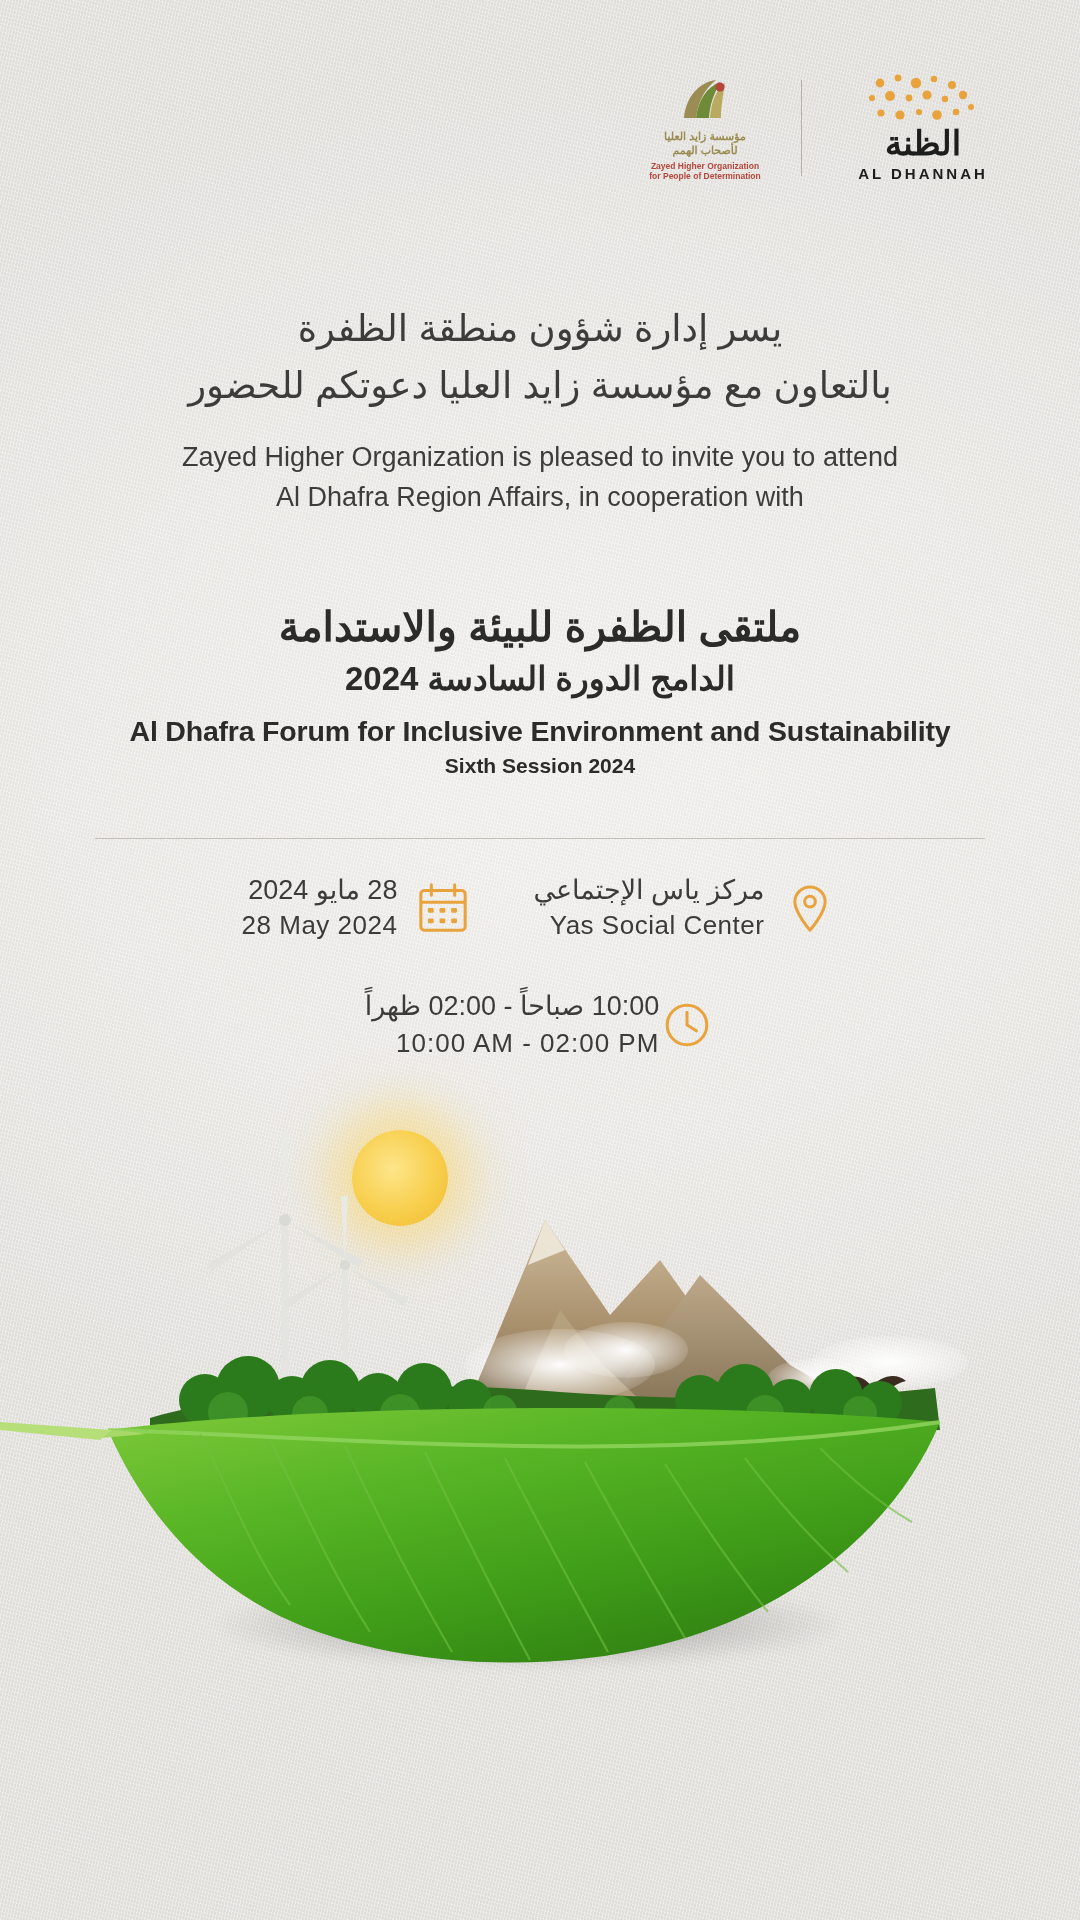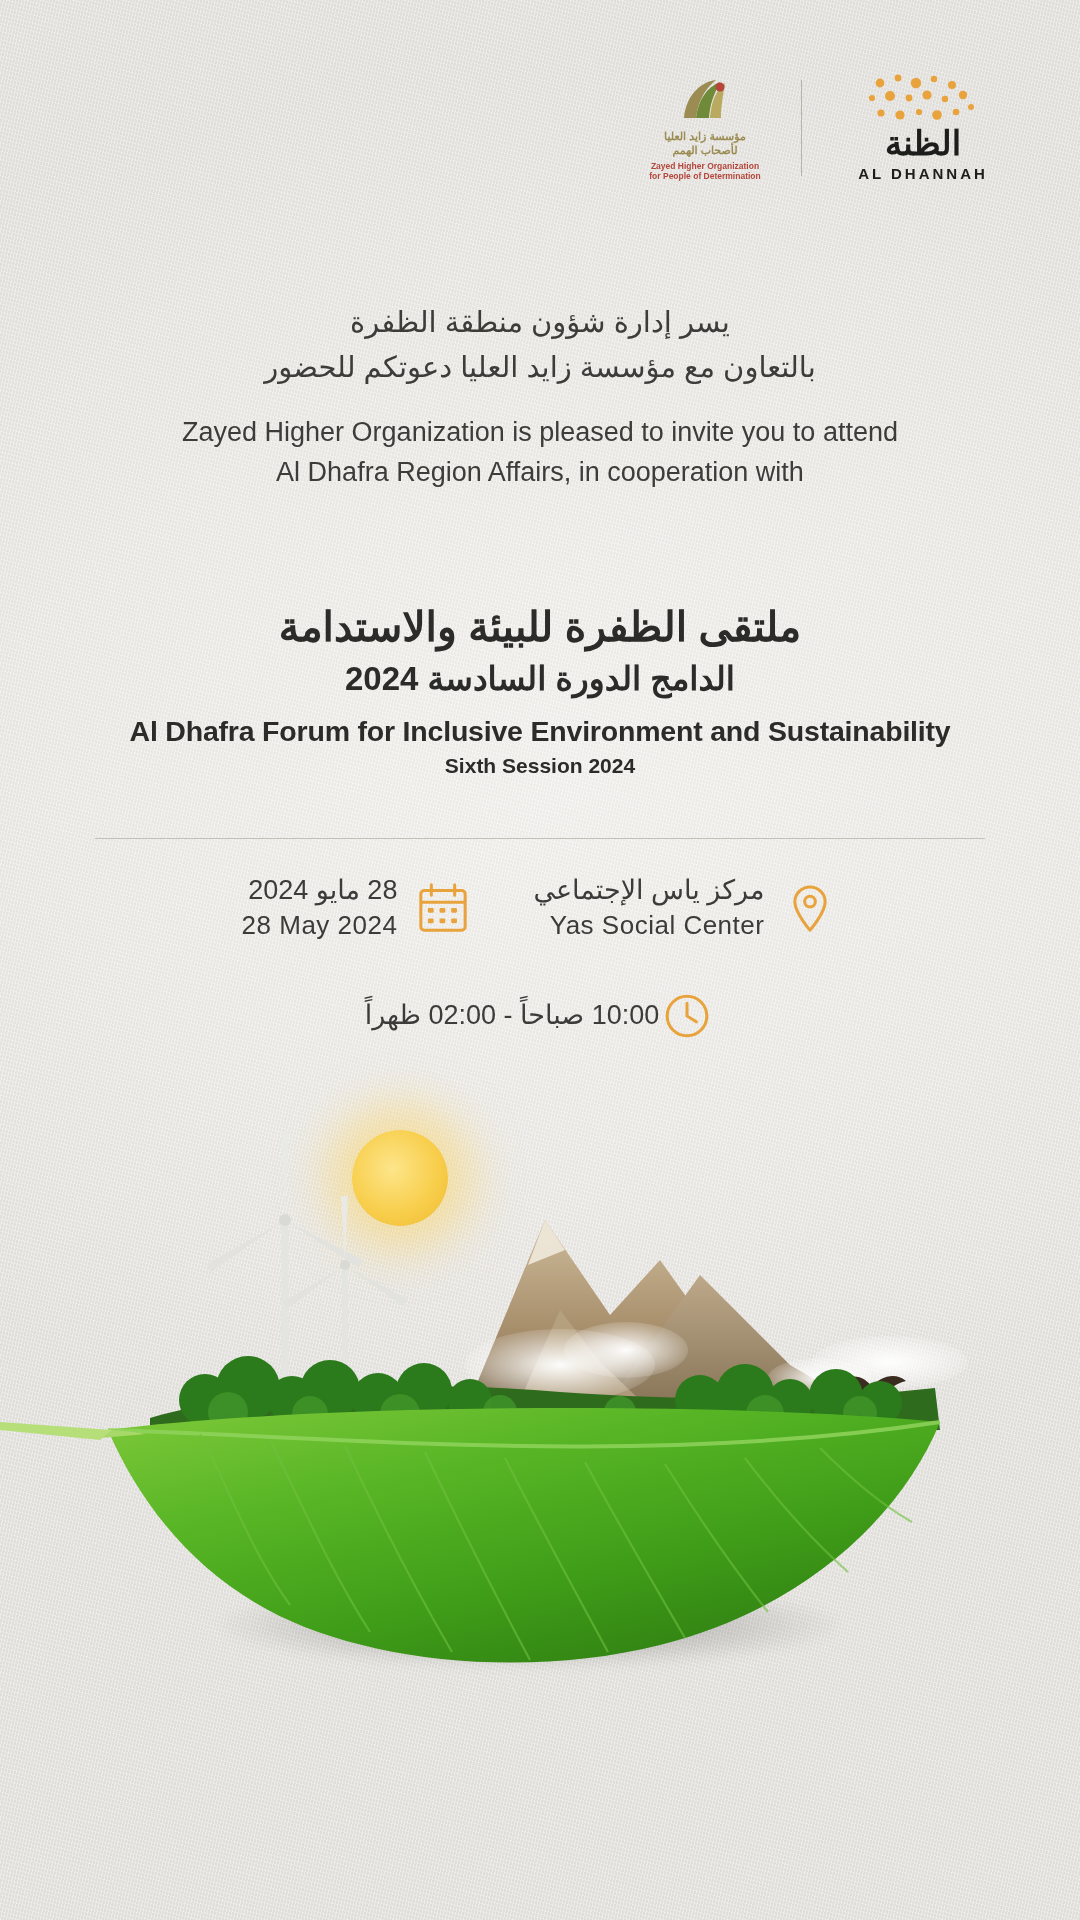--- a/index.html
+++ b/index.html
@@ -102,21 +102,21 @@
   
   .invite {
     position: absolute;
     top: 300px;
     left: 0;
     width: 100%;
     text-align: center;
   }
   .invite-ar {
     direction: rtl;
-    font-size: 29px;
+    font-size: 37px;
     line-height: 1.55;
     color: #3c3c3b;
     font-weight: 500;
   }
   .invite-en {
     margin-top: 22px;
     font-size: 27px;
     line-height: 1.5;
     color: #3c3c3b;
   }
@@ -354,20 +354,21 @@
             <circle cx="24" cy="18.5" r="4.6"></circle>
           </svg>
         </span>
       </div>
 
     </div>
 
     <div class="time-row">
       <div class="time-text">
         <div class="time-ar">10:00 صباحاً - 02:00 ظهراً</div>
+        <div class="time-en">10:00  AM  -  02:00  PM</div>
       </div>
       <span class="icon">
         <svg viewBox="0 0 48 48" width="56" height="56" fill="none" stroke="#e8a33d" stroke-width="2.6">
           <circle cx="24" cy="24" r="17"></circle>
           <path d="M24 13v11l8 5" stroke-linecap="round" stroke-linejoin="round"></path>
         </svg>
       </span>
     </div>
   </div>
 

